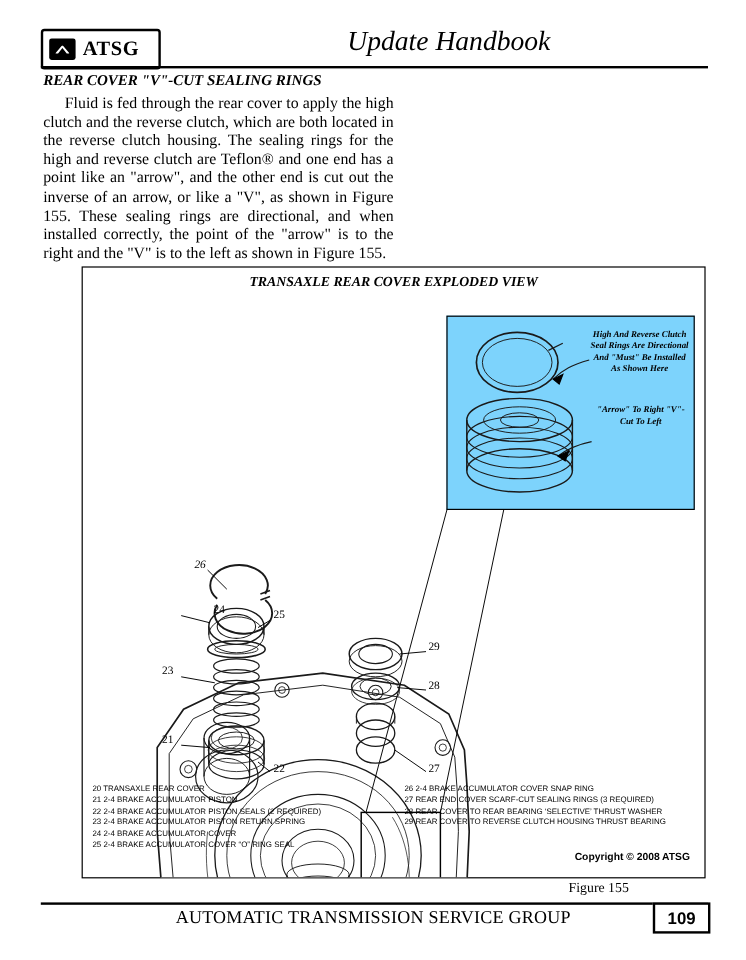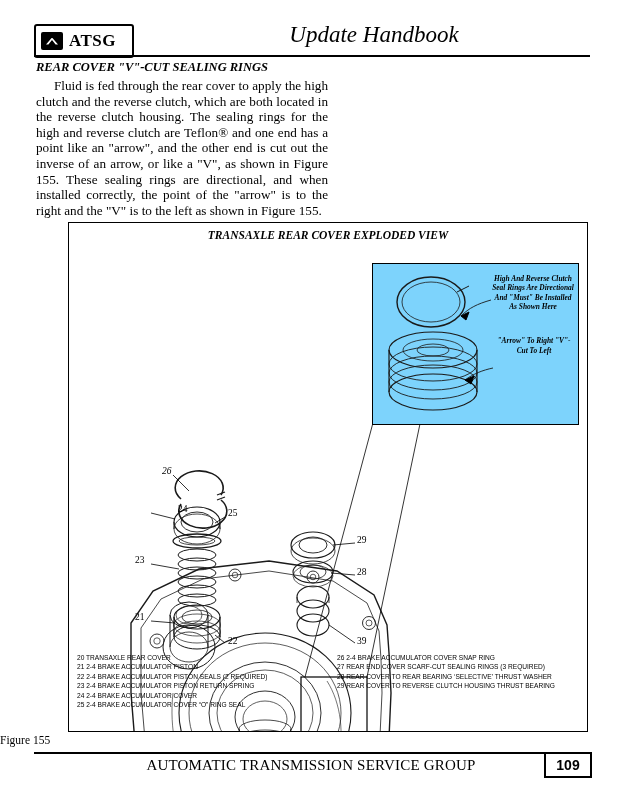--- a/index.html
+++ b/index.html
@@ -117,21 +117,21 @@
 
   .copyright{
     position:absolute;left:0;top:716px;width:566px;
     text-align:right;
     font-family:"Liberation Sans", sans-serif;
     font-size:8.6px;font-weight:bold;
   }
 
   
   .fig-caption{
-    position:absolute;left:0;top:734px;width:524px;text-align:left;
+    position:absolute;left:0;top:734px;width:524px;text-align:right;
     font-size:11.5px;
   }
   .footer-rule{
     position:absolute;left:34px;top:752px;width:556px;height:2px;background:#000;
   }
   .footer-title{
     position:absolute;left:0;top:757px;width:622px;text-align:center;
     font-family:Liberation Serif, serif;
     font-size:15px;letter-spacing:0.2px;
   }
@@ -327,39 +327,40 @@
     </div>
 
     <div class="cn" style="left:93px;top:243px;font-style:italic;">26</div>
     <div class="cn" style="left:66px;top:281px;margin-left:43px;">24</div>
     <div class="cn" style="left:159px;top:285px;">25</div>
     <div class="cn" style="left:66px;top:332px;">23</div>
     <div class="cn" style="left:288px;top:312px;">29</div>
     <div class="cn" style="left:288px;top:344px;">28</div>
     <div class="cn" style="left:66px;top:389px;">21</div>
     <div class="cn" style="left:159px;top:413px;">22</div>
-    <div class="cn" style="left:288px;top:413px;">39</div>
+    <div class="cn" style="left:288px;top:413px;">27</div>
 
     <div class="legend" style="position:absolute;left:8px;top:430px;width:502px;">
       <div class="legend-col left">
         <div>20  TRANSAXLE REAR COVER</div>
         <div>21  2-4 BRAKE ACCUMULATOR PISTON</div>
         <div>22  2-4 BRAKE ACCUMULATOR PISTON SEALS  (2 REQUIRED)</div>
         <div>23  2-4 BRAKE ACCUMULATOR PISTON RETURN SPRING</div>
         <div>24  2-4 BRAKE ACCUMULATOR COVER</div>
         <div>25  2-4 BRAKE ACCUMULATOR COVER “O” RING SEAL</div>
       </div>
       <div class="legend-col right">
         <div>26  2-4 BRAKE ACCUMULATOR COVER SNAP RING</div>
         <div>27  REAR END COVER SCARF-CUT SEALING RINGS  (3 REQUIRED)</div>
         <div>28  REAR COVER TO REAR BEARING ‘SELECTIVE’ THRUST WASHER</div>
         <div>29  REAR COVER TO REVERSE CLUTCH HOUSING THRUST BEARING</div>
       </div>
     </div>
 
+    <div class="copyright" style="position:absolute;left:0;top:486px;width:506px;">Copyright © 2008 ATSG</div>
   </div>
 
   <div class="fig-caption">Figure 155</div>
 
   <div class="footer-rule"></div>
   <div class="footer-title">AUTOMATIC TRANSMISSION SERVICE GROUP</div>
   <div class="page-num">109</div>
 
 </div>
 

